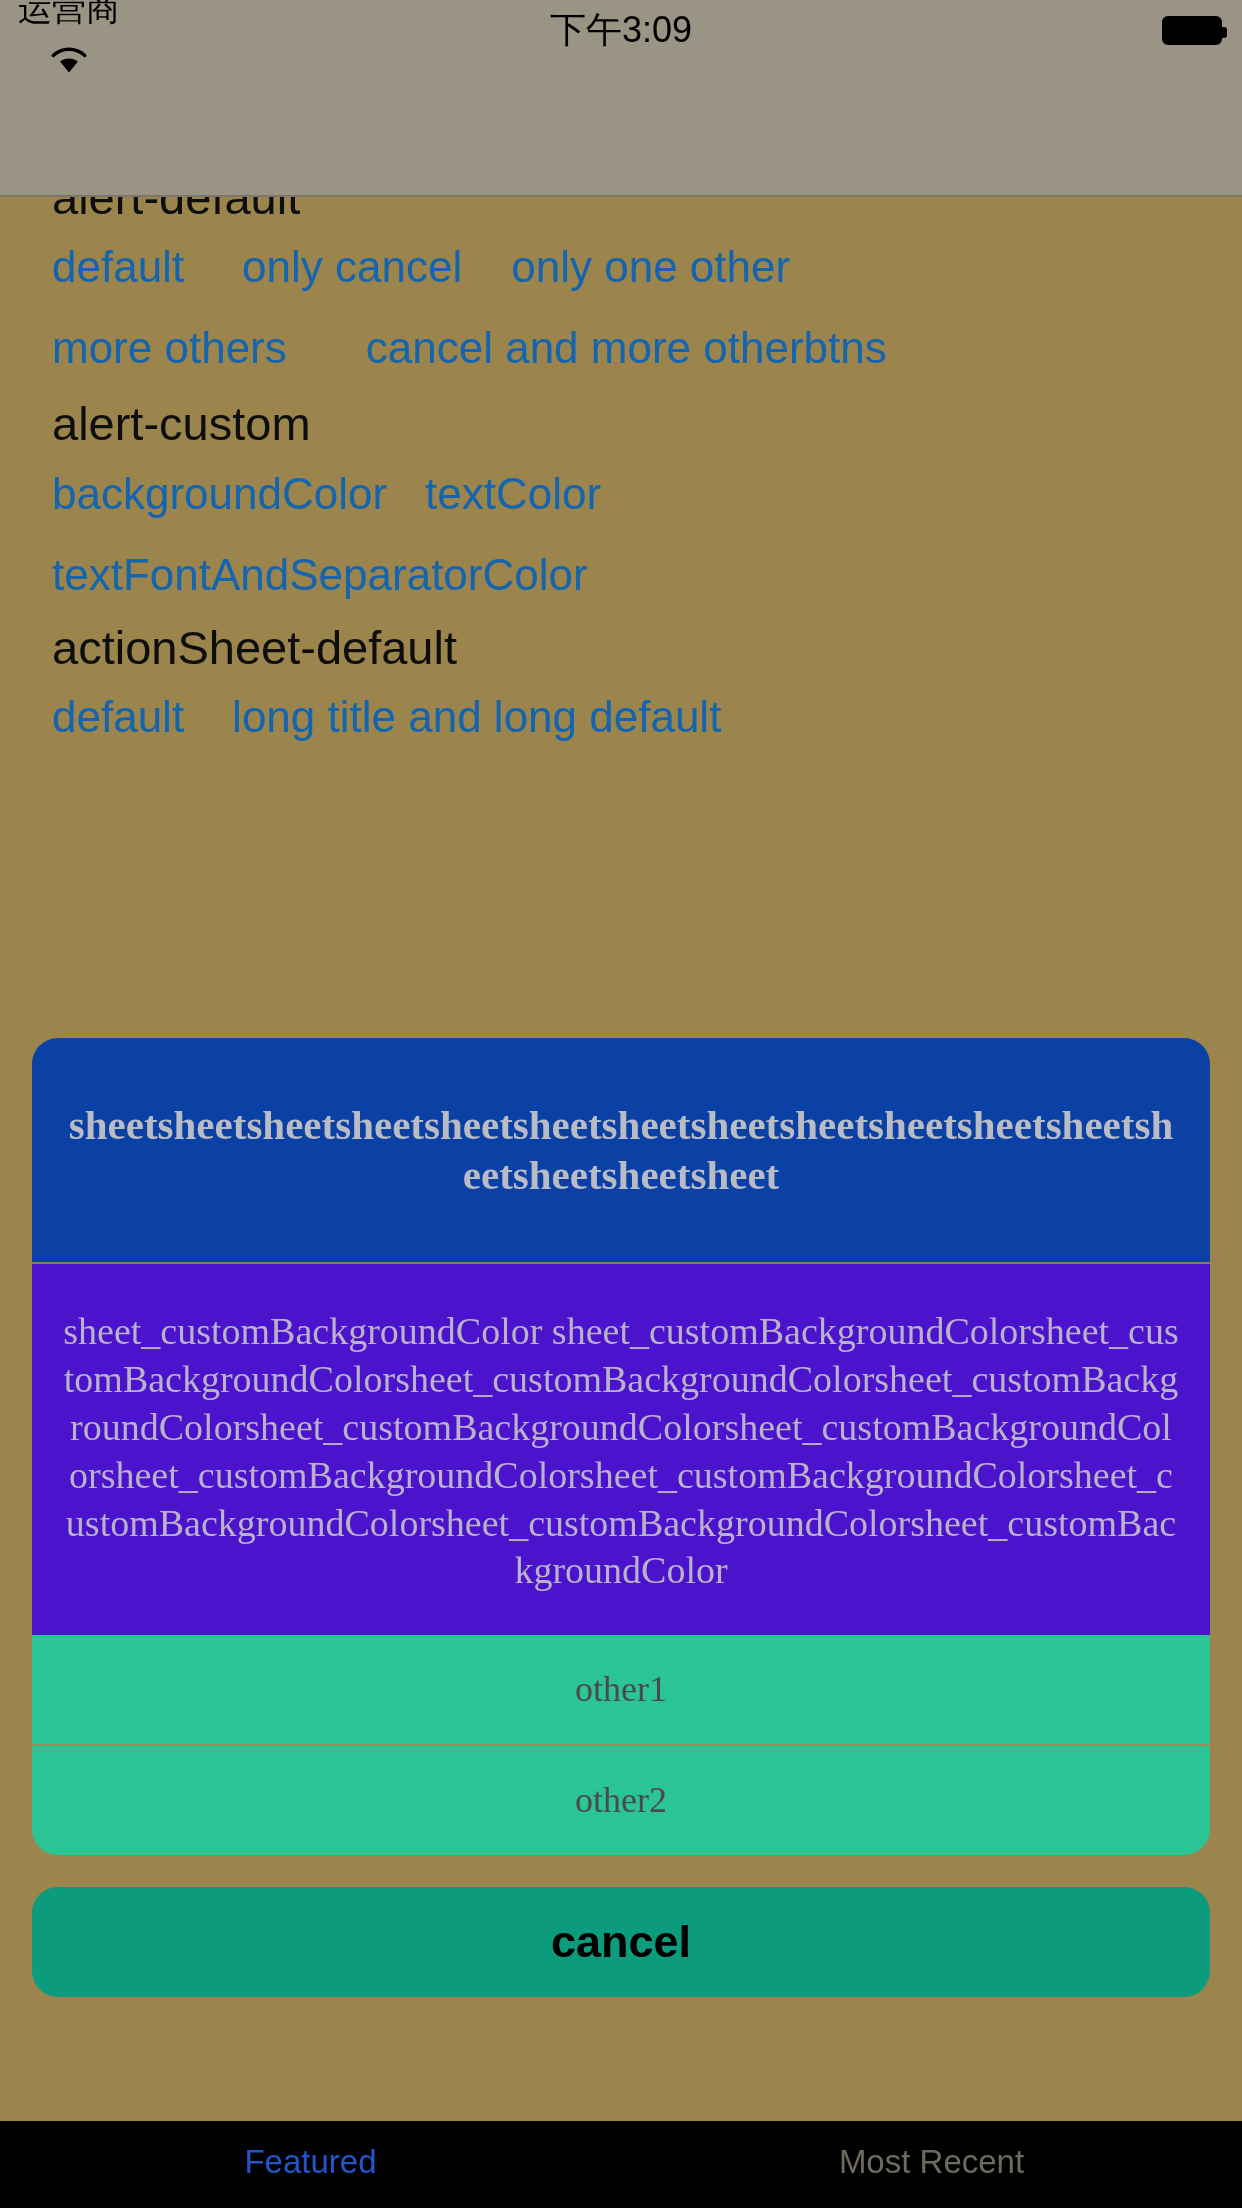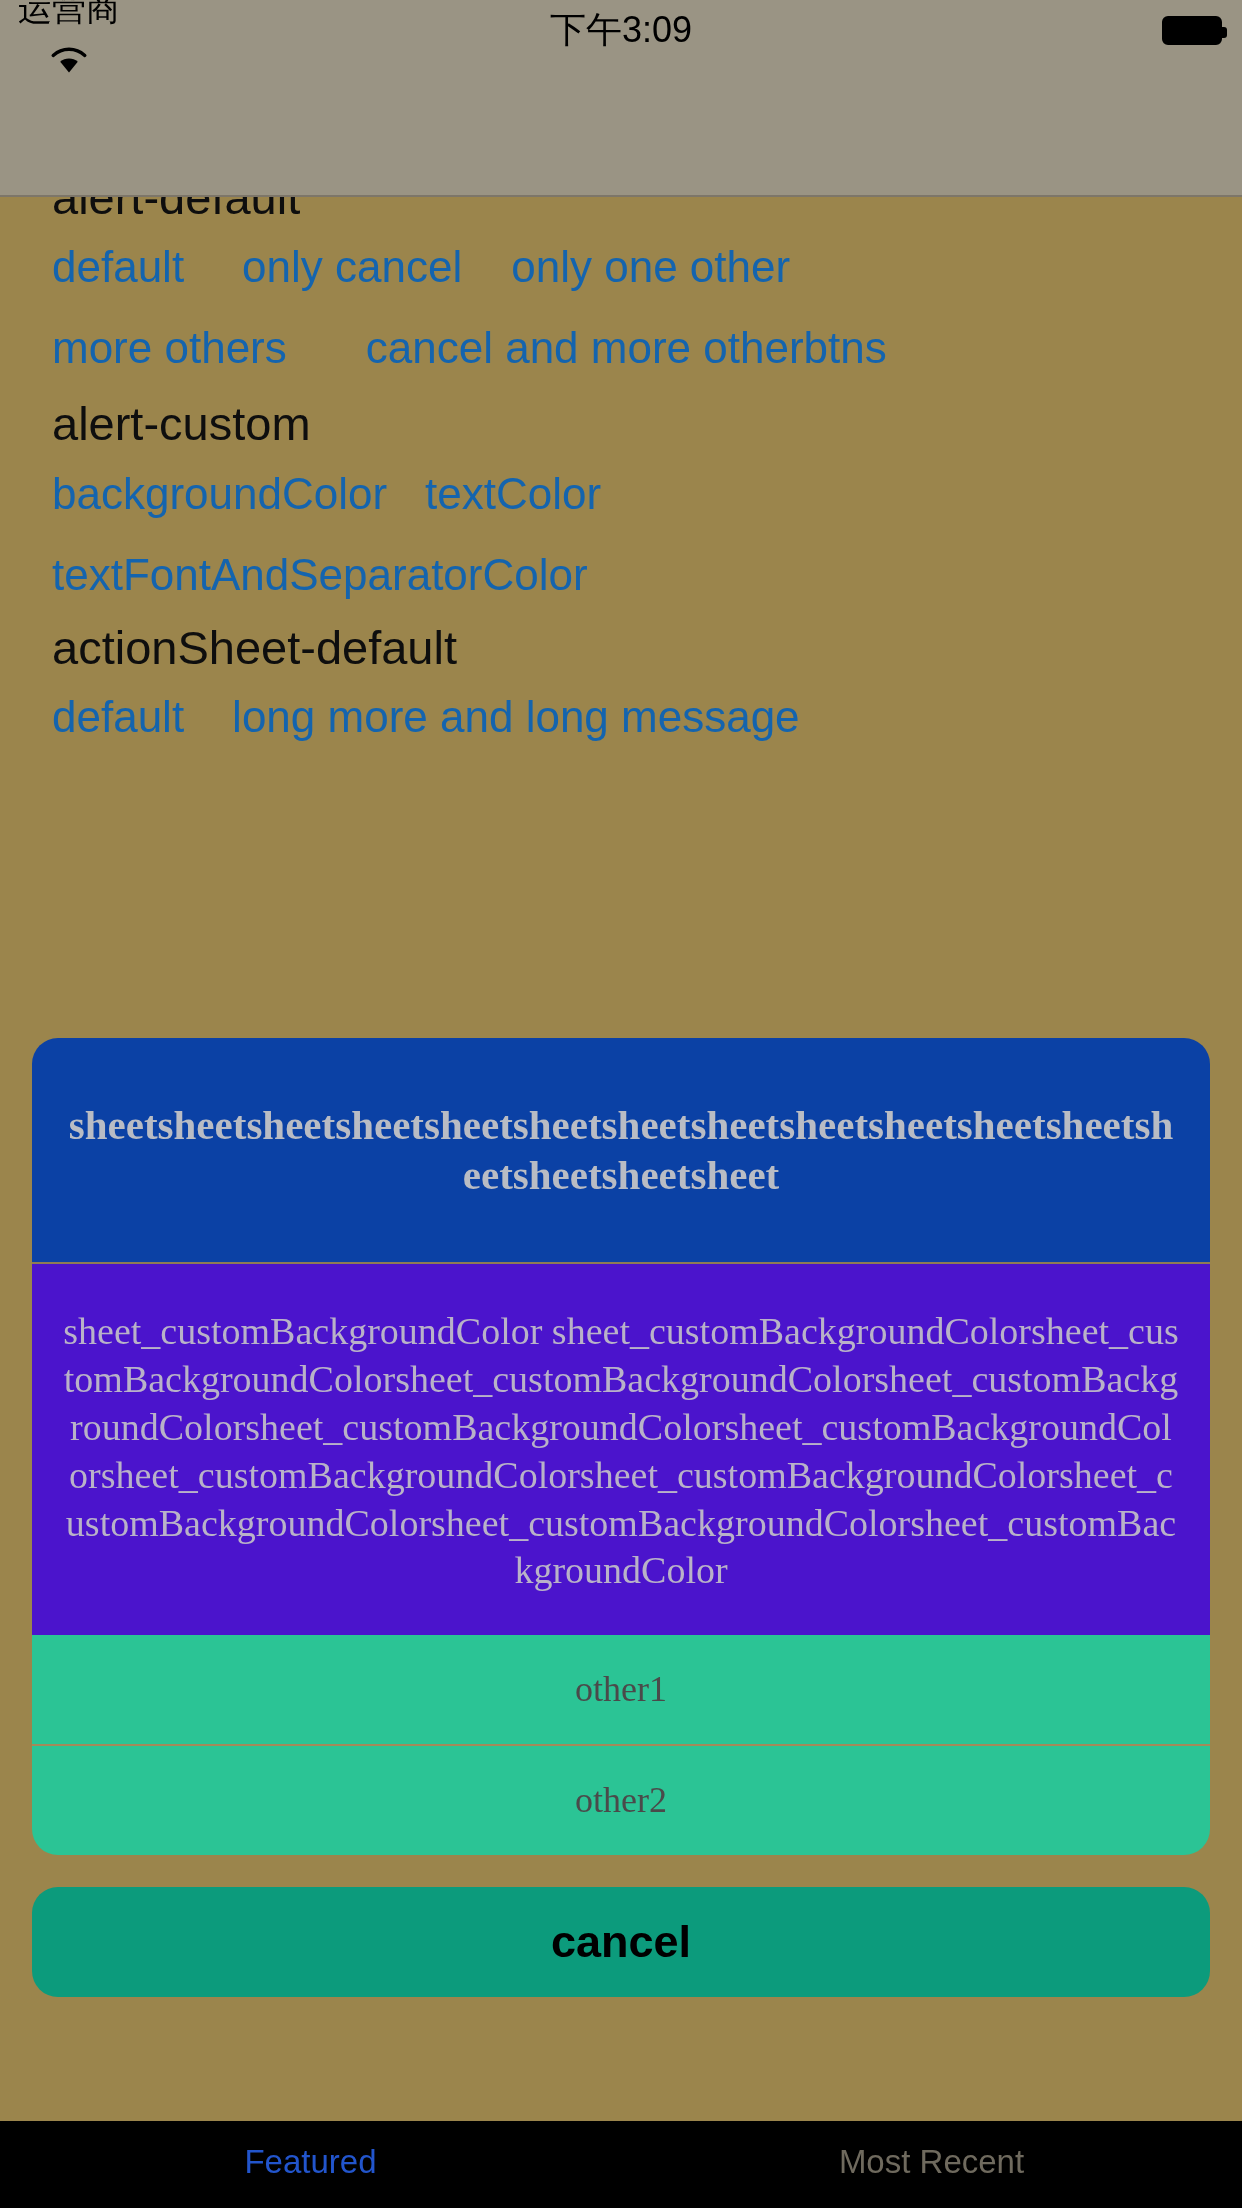--- a/index.html
+++ b/index.html
@@ -266,21 +266,21 @@
     <div class="blk link-row" style="top:353px;">
       <span class="page-link">textFontAndSeparatorColor</span>
     </div>
 
     <div class="blk" style="top:423px;">
       <div class="section-title">actionSheet-default</div>
     </div>
     <div class="blk link-row" style="top:495px;">
       <span class="page-link">default</span>
       <span style="width:48px"></span>
-      <span class="page-link">long more and long message</span>
+      <span class="page-link">long title and long default</span>
     </div>
   </div>
 
   <div id="tab-bar">
     <div class="tab-item tab-featured">
       <span class="tab-label">Featured</span>
     </div>
     <div class="tab-item tab-recent">
       <span class="tab-label">Most Recent</span>
     </div>

